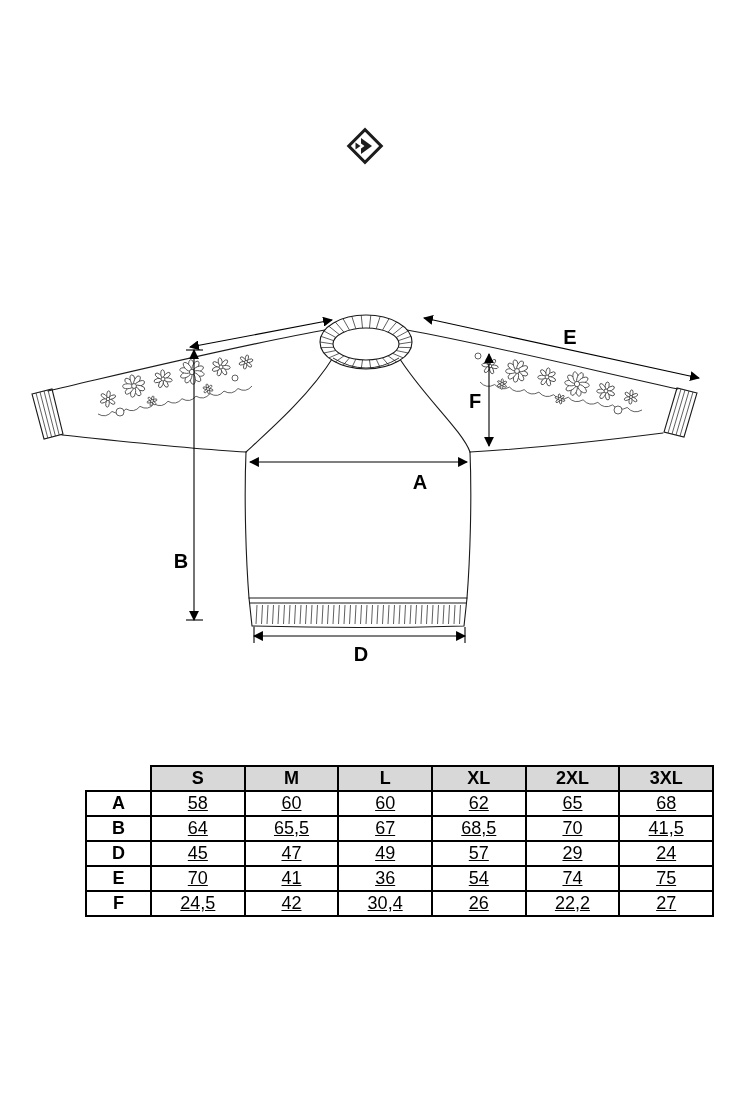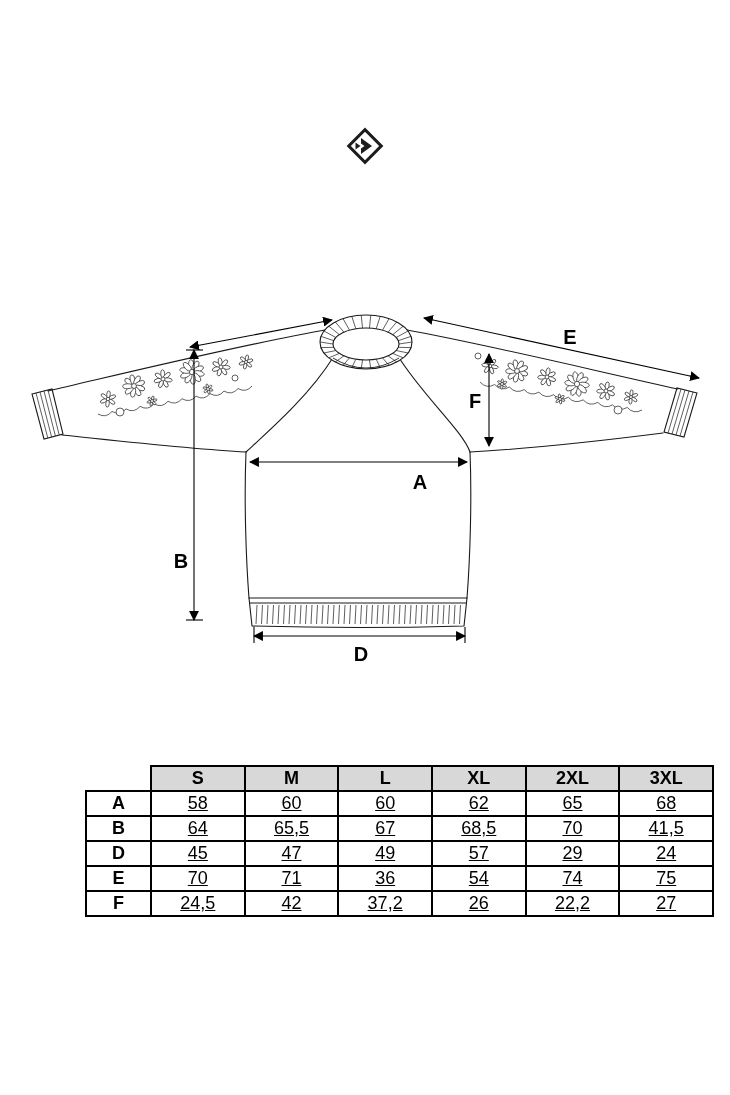--- a/index.html
+++ b/index.html
@@ -372,29 +372,29 @@
         <td>45</td>
         <td>47</td>
         <td>49</td>
         <td>57</td>
         <td>29</td>
         <td>24</td>
       </tr>
       <tr>
         <th>E</th>
         <td>70</td>
-        <td>71</td>
+        <td>41</td>
         <td>36</td>
         <td>54</td>
         <td>74</td>
         <td>75</td>
       </tr>
       <tr>
         <th>F</th>
         <td>24,5</td>
         <td>42</td>
-        <td>37,2</td>
+        <td>30,4</td>
         <td>26</td>
         <td>22,2</td>
         <td>27</td>
       </tr>
     </tbody>
   </table>
 
 </body></html>

